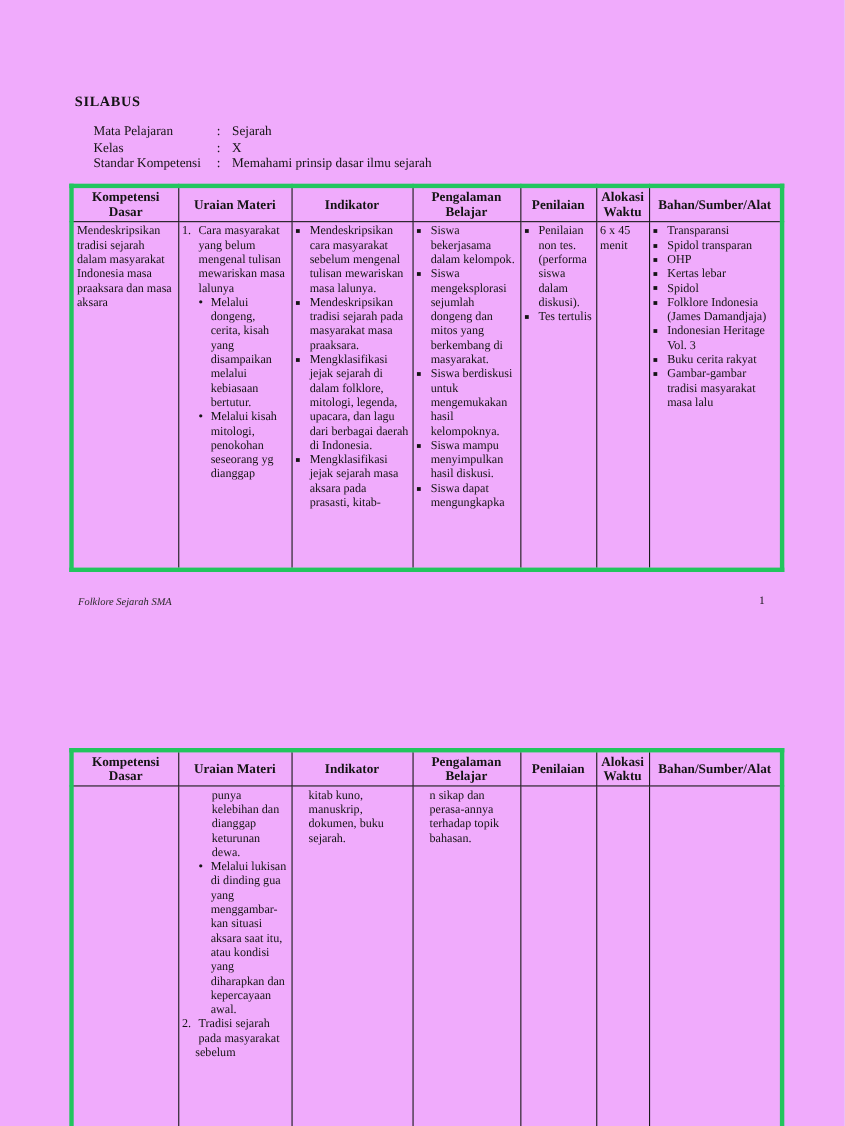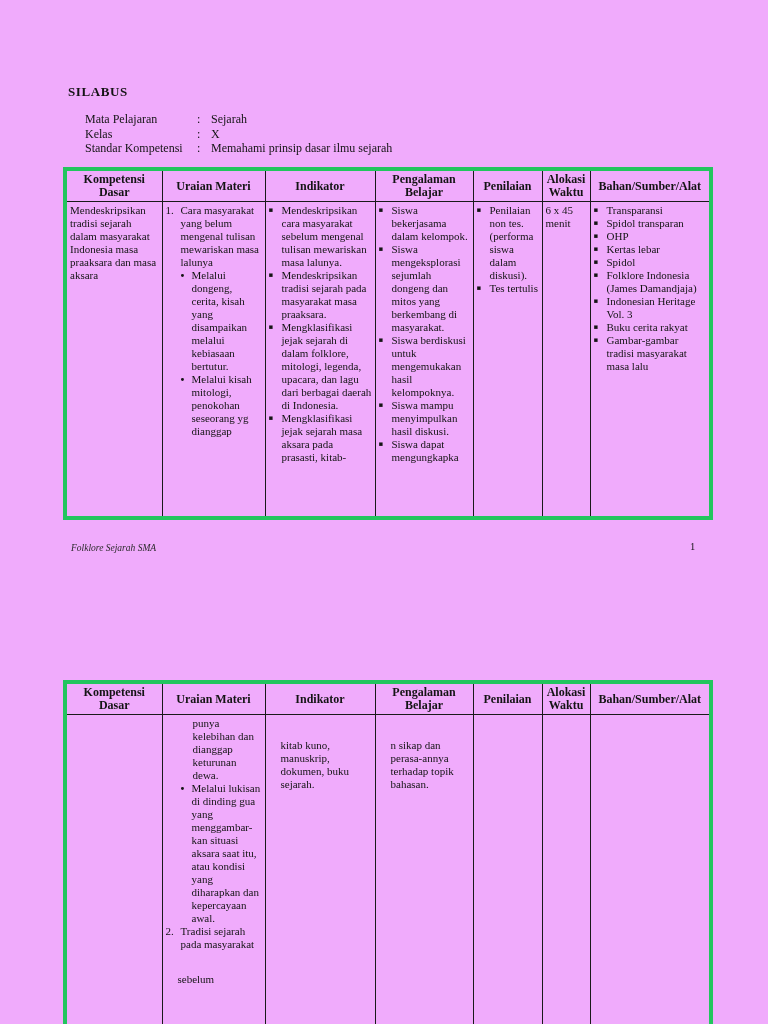--- a/index.html
+++ b/index.html
@@ -24,21 +24,21 @@
   .t2 td{height:326px;}
   
   .bl{display:flex;align-items:flex-start;}
   .bm{flex:0 0 13px;font-family:"DejaVu Sans",sans-serif;font-size:7px;line-height:13px;padding-top:0px;text-align:left;}
   .bm.rd{font-size:10px;flex:0 0 12px;}
   .bt{flex:1 1 auto;}
   .num-item{display:flex;align-items:flex-start;}
   .num{flex:0 0 15px;}
   .sub{padding-left:14px;}
   .cont-indent{padding-left:27px;}
-  .cont-small{padding-left:12px;margin-top:22px;}
+  .cont-small{padding-left:12px;}
   .footer-left{position:absolute;left:71px;top:543px;font-size:9.5px;font-style:italic;color:#2a2a2a;}
   .footer-num{position:absolute;left:690px;top:541px;font-size:10.5px;}
 </style>
 </head>
 <body>
 
 <div class="page">
 
   <div class="doc-title">SILABUS</div>
 

